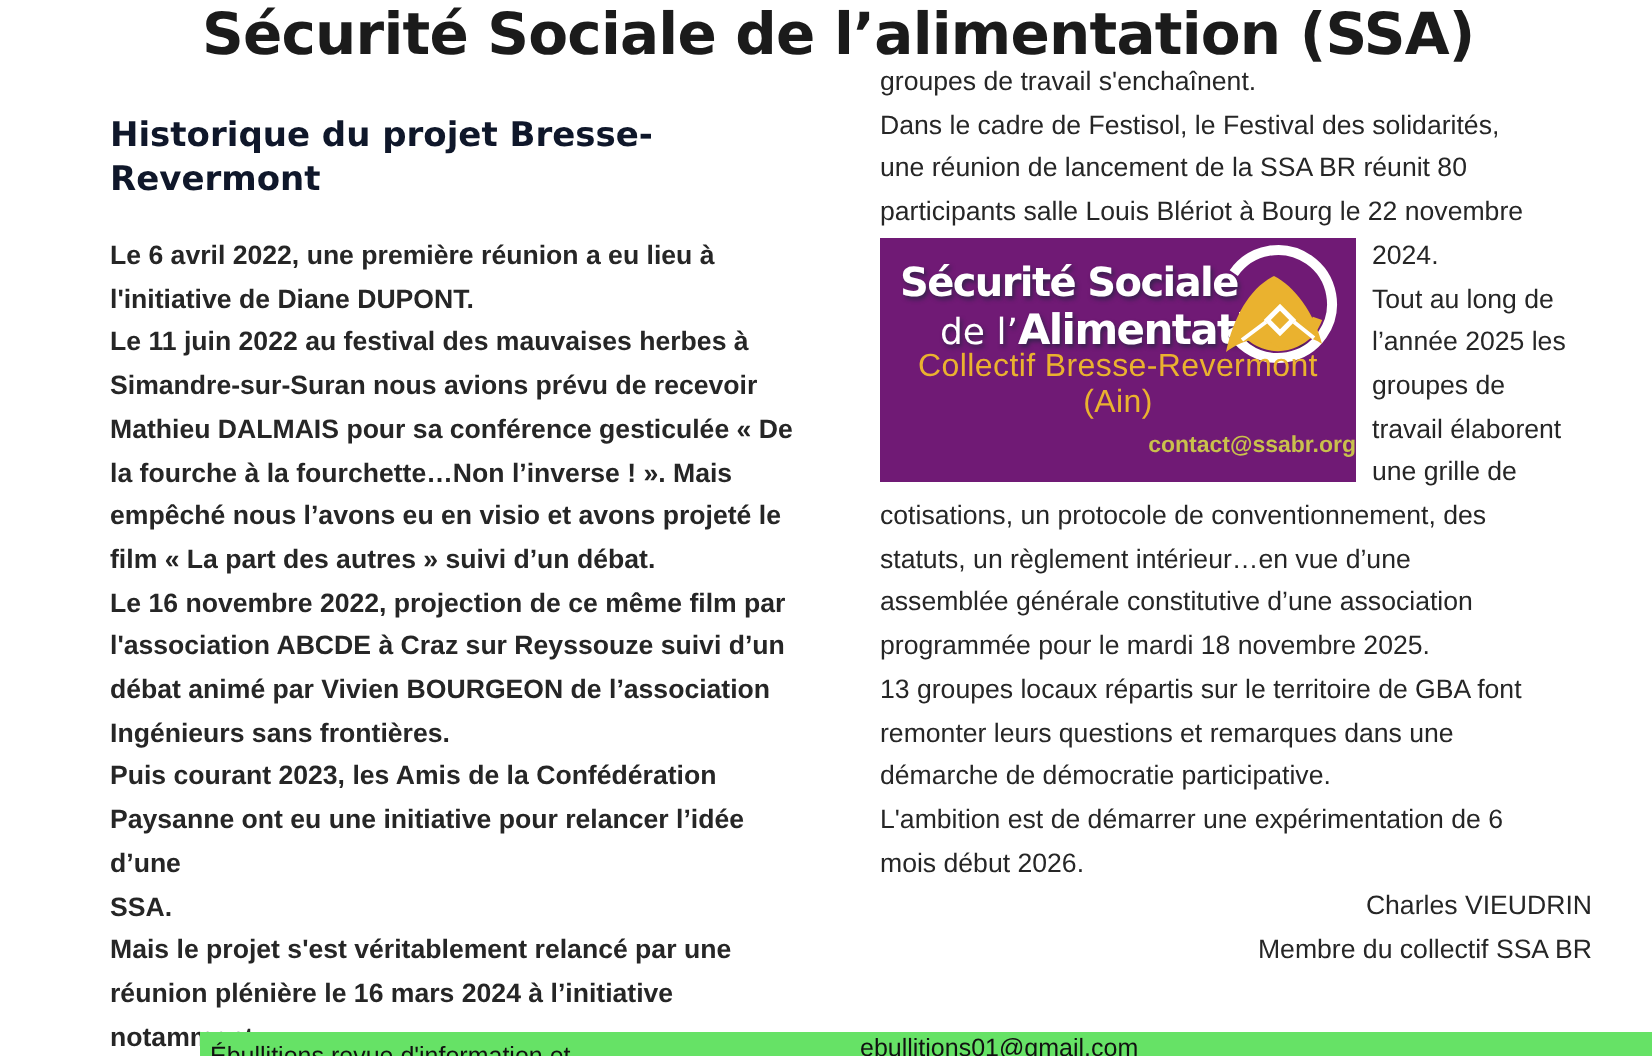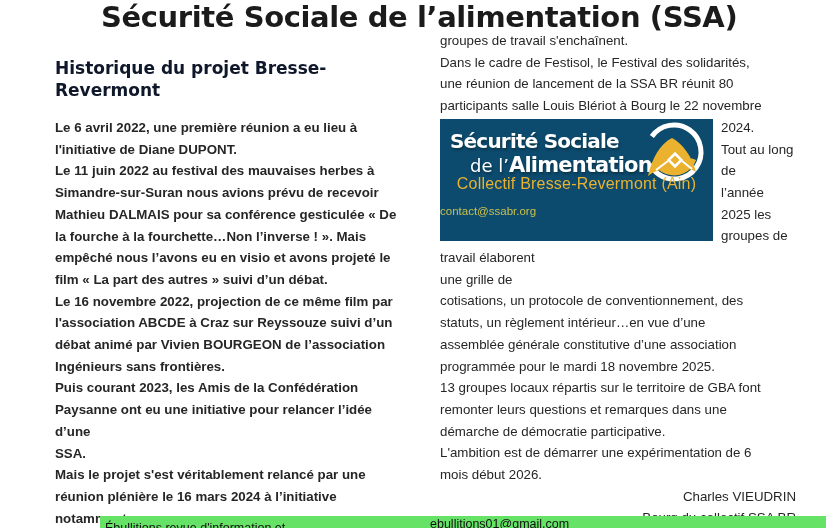--- a/index.html
+++ b/index.html
@@ -13,34 +13,34 @@
   .heading{position:absolute;left:55px;top:57px;white-space:pre-line;
            font-family:"DejaVu Sans",sans-serif;font-weight:700;font-size:17px;
            line-height:22px;color:#0f172a;}
 
   .body-text{font-size:13.3px;line-height:21.7px;white-space:pre-line;color:#262626;}
 
   .col-left{position:absolute;left:55px;top:117px;width:356px;font-weight:bold;}
   .col-right{position:absolute;left:420px;top:30px;width:356px;margin-left:20px;}
 
   
-  .logo{float:left;width:273px;height:122px;background:#0c4a6e;position:relative;
+  .logo{float:left;width:238px;height:122px;background:#701a75;position:relative;
         margin:2px 8px 0 0;}
   .logo-title1{position:absolute;left:10px;top:10px;color:#fff;white-space:nowrap;
         font-family:"DejaVu Sans",sans-serif;font-weight:700;font-size:20px;
         letter-spacing:-0.8px;text-shadow:1px 1.5px 2px rgba(10,40,46,.55);}
   .logo-title2{position:absolute;left:30px;top:34px;white-space:nowrap;color:#fff;
         text-shadow:1px 1.5px 2px rgba(10,40,46,.55);}
   .logo-de{font-family:"DejaVu Sans",sans-serif;font-weight:400;font-size:18px;}
   .logo-alim{font-family:"DejaVu Sans",sans-serif;font-weight:700;font-size:21px;
         letter-spacing:-0.8px;}
   .logo-collective{position:absolute;left:0;top:56px;width:100%;text-align:center;
         color:#eab22f;font-size:16px;letter-spacing:0.2px;}
-  .logo-contact{position:absolute;left:0;top:86px;width:100%;text-align:left;
-        color:#c9c04c;font-size:11.5px;}
+  .logo-contact{position:absolute;left:0;top:98px;width:100%;text-align:right;
+        color:#c9c04c;font-size:11.5px;font-weight:bold;}
   .emblem{position:absolute;right:1px;top:1px;}
 
   .signature{text-align:right;}
 
   
   .footer{position:absolute;left:100px;right:0;top:516px;height:20px;background:#66e266;}
   .footer-left{position:absolute;left:5px;top:5px;font-size:12.5px;color:#111;white-space:nowrap;}
   .footer-email{position:absolute;left:330px;top:1px;font-size:12.5px;color:#111;white-space:nowrap;}
 </style>
 </head>
@@ -106,21 +106,21 @@
 cotisations, un protocole de conventionnement, des
 statuts, un règlement intérieur…en vue d’une
 assemblée générale constitutive d’une association
 programmée pour le mardi 18 novembre 2025.
 13 groupes locaux répartis sur le territoire de GBA font
 remonter leurs questions et remarques dans une
 démarche de démocratie participative.
 L'ambition est de démarrer une expérimentation de 6
 mois début 2026.</div>
       <div class="body-text signature">Charles VIEUDRIN
-Bourg du collectif SSA BR</div>
+Membre du collectif SSA BR</div>
     </div>
   </div>
 
   <div class="footer">
     <div class="footer-left">Ébullitions revue d'information et</div>
     <div class="footer-email">ebullitions01@gmail.com</div>
   </div>
 
 </div>
 

